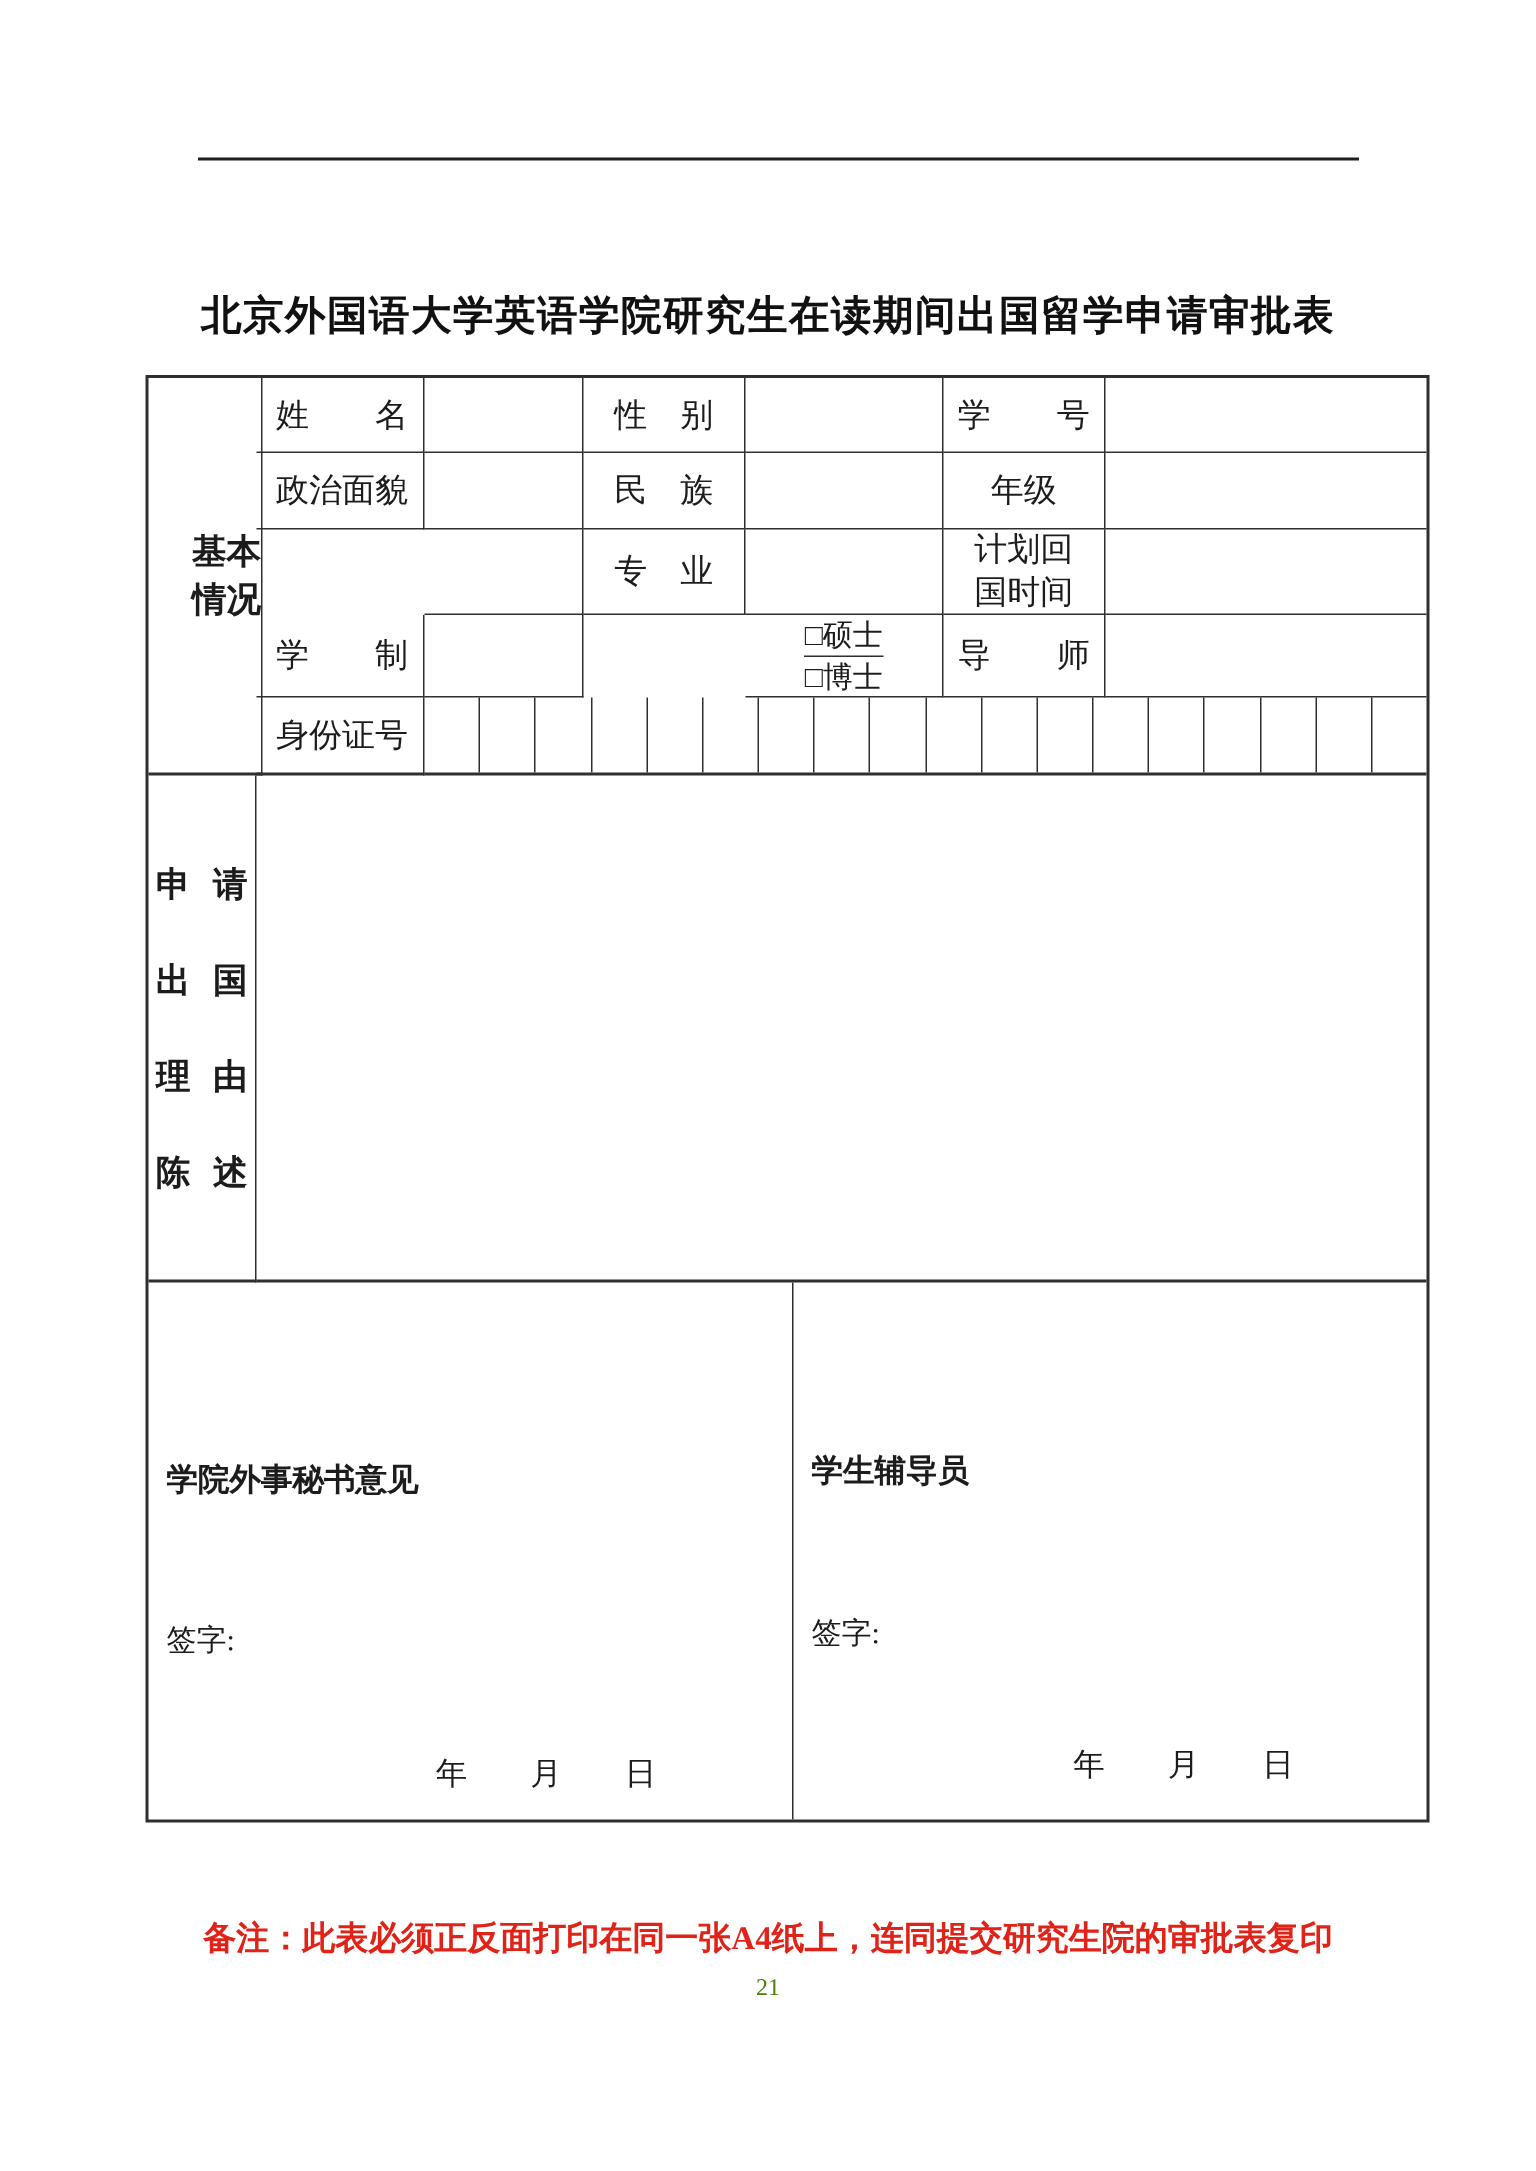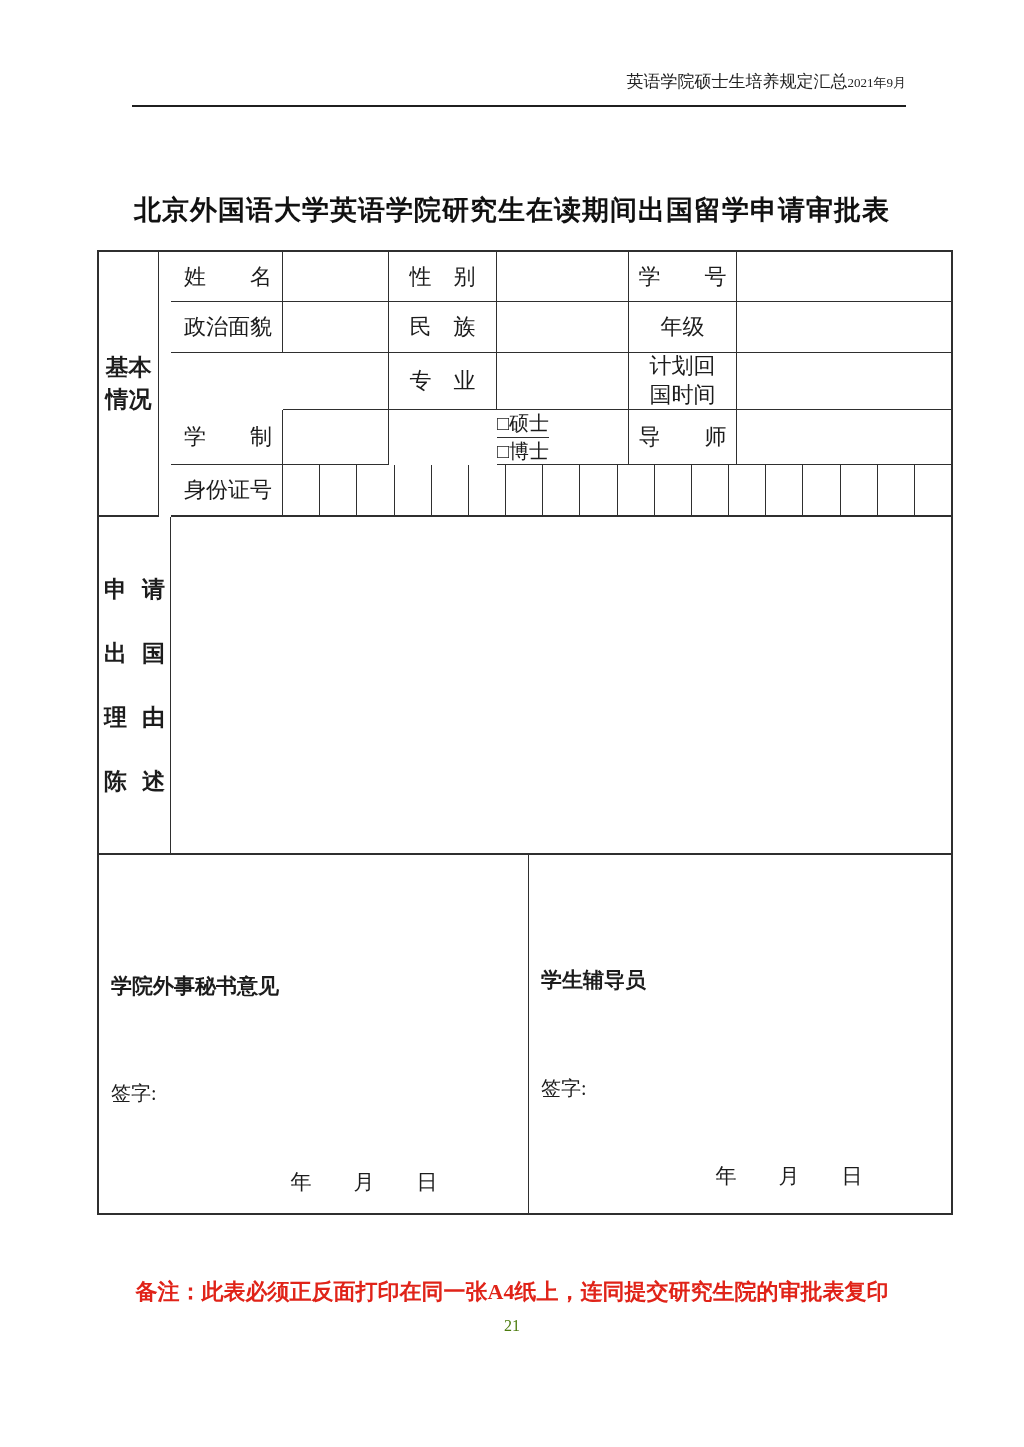--- a/index.html
+++ b/index.html
@@ -48,21 +48,21 @@
     flex-direction:column;justify-content:center;
     font-weight:bold;font-size:23px;line-height:1.35;
   }
   .reason-line{
     display:block;letter-spacing:15px;margin-right:-15px;
     line-height:1.0;
   }
   .reason-cell{flex-direction:column;justify-content:center;row-gap:29px;
     font-weight:bold;font-size:23px;gap:41px;}
   .two-line{line-height:1.3;}
-  .stage-box{padding:0;flex-direction:column;align-items:flex-start;font-family:Liberation Serif, serif;}
+  .stage-box{padding:0;flex-direction:column;align-items:center;font-family:Liberation Serif, serif;}
   .stage-option{
     flex:1;display:flex;align-items:center;justify-content:center;
     font-size:20px;box-sizing:border-box;
   }
   .stage-option:first-child{border-bottom:1px solid #2f2f2f;}
   .id-boxes{padding:0;align-items:stretch;}
   .id-box{flex:1;border-left:1px solid #2f2f2f;}
   .id-box:first-child{border-left:none;}
   
   .approval-title{
@@ -78,30 +78,27 @@
   .page-number{
     position:absolute;top:1317px;left:0;width:100%;
     text-align:center;font-size:16px;color:#4d7c0f;
   }
 </style>
 </head>
 <body>
 
 <div class="sheet">
 
-  <div class="doc-header">
-    <span>英语学院硕士生培养规定汇总</span><span class="suffix">2021年9月</span>
-  </div>
   <div class="header-rule"></div>
 
   <div class="doc-title">北京外国语大学英语学院研究生在读期间出国留学申请审批表</div>
 
   <div class="form-table">
 
-    <div class="cell section-label thick-bottom" style="left:0;top:0;width:60px;height:265px;">
+    <div class="cell section-label thick-bottom" style="left:0;top:0;width:76px;height:265px;align-items:flex-end;">
       <span>基本</span>
       <span>情况</span>
     </div>
 
     <div class="cell label-left" style="left:72px;top:0;width:112px;height:50px;">姓　　名</div>
     <div class="cell" style="left:184px;top:0;width:106px;height:50px;"></div>
     <div class="cell label-center" style="left:290px;top:0;width:108px;height:50px;">性　别</div>
     <div class="cell" style="left:398px;top:0;width:132px;height:50px;"></div>
     <div class="cell label-center" style="left:530px;top:0;width:108px;height:50px;">学　　号</div>
     <div class="cell no-right" style="left:638px;top:0;width:214px;height:50px;"></div>

